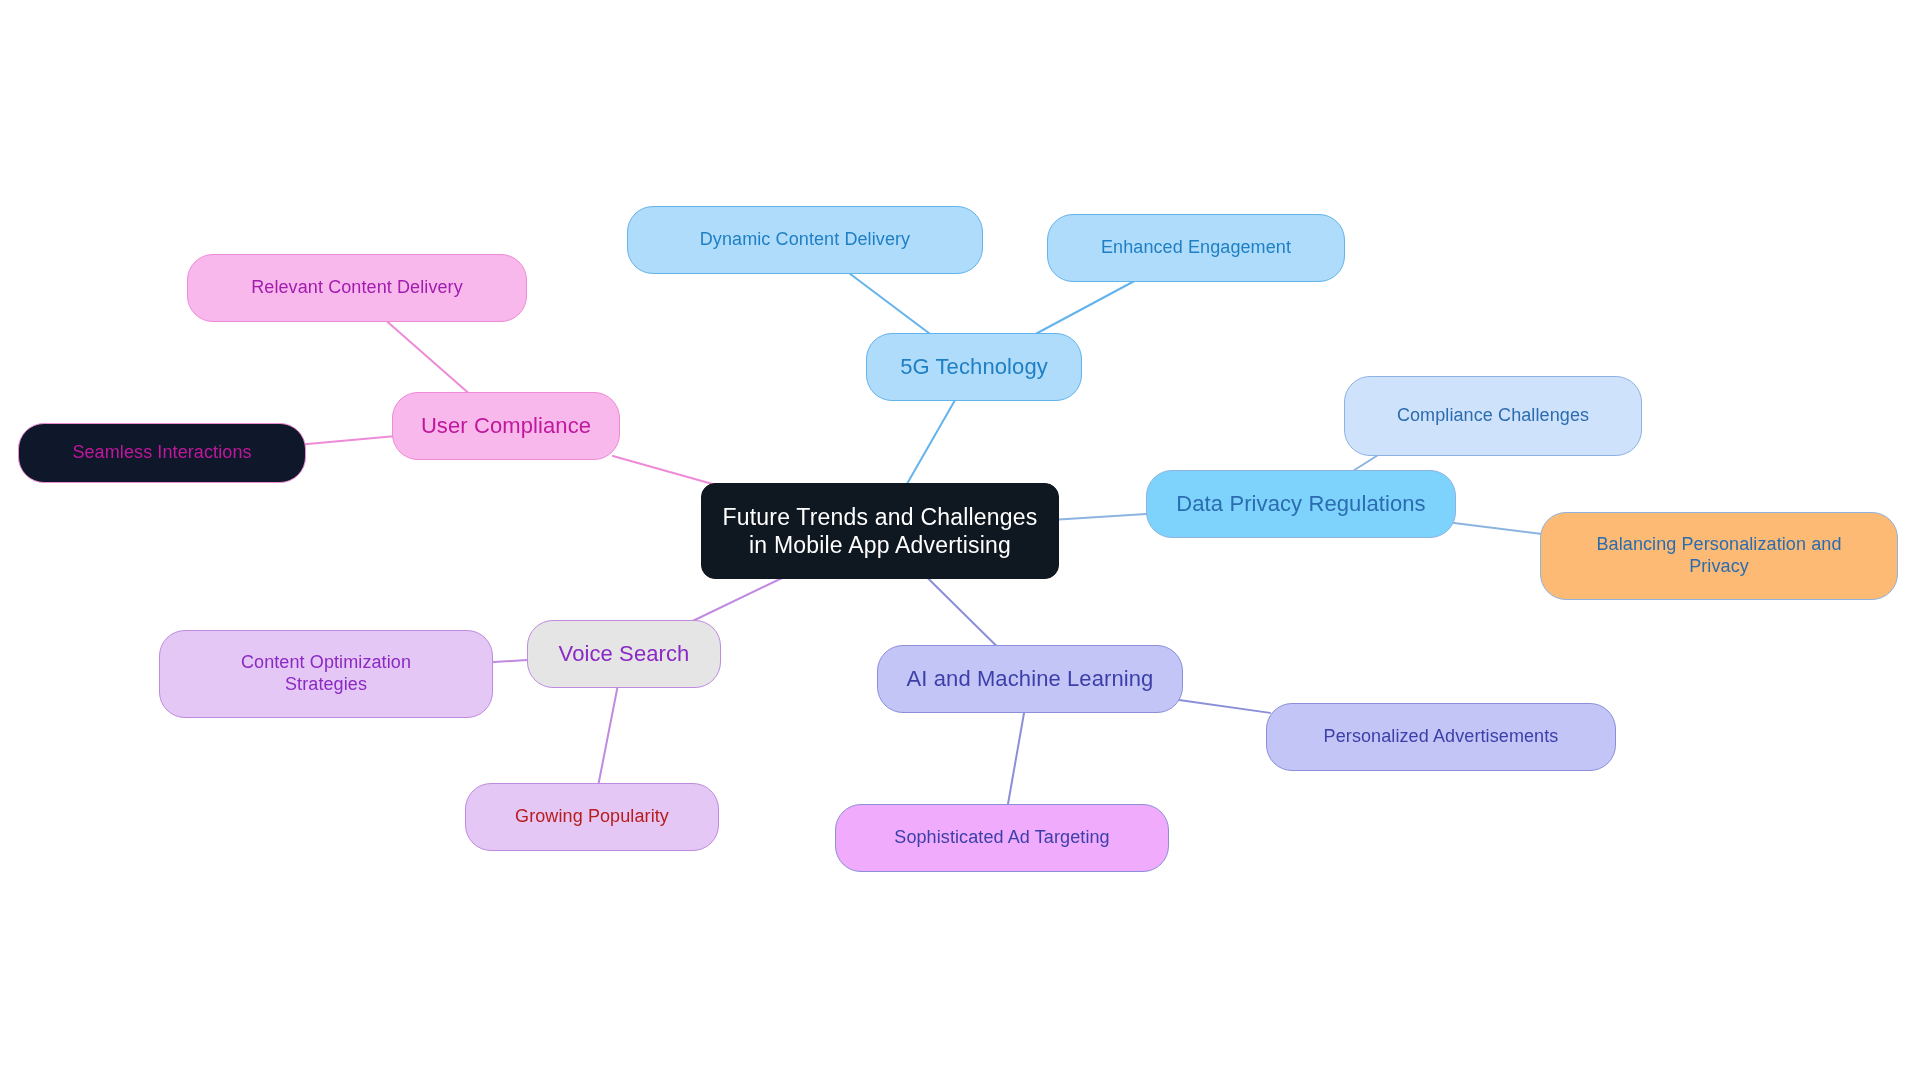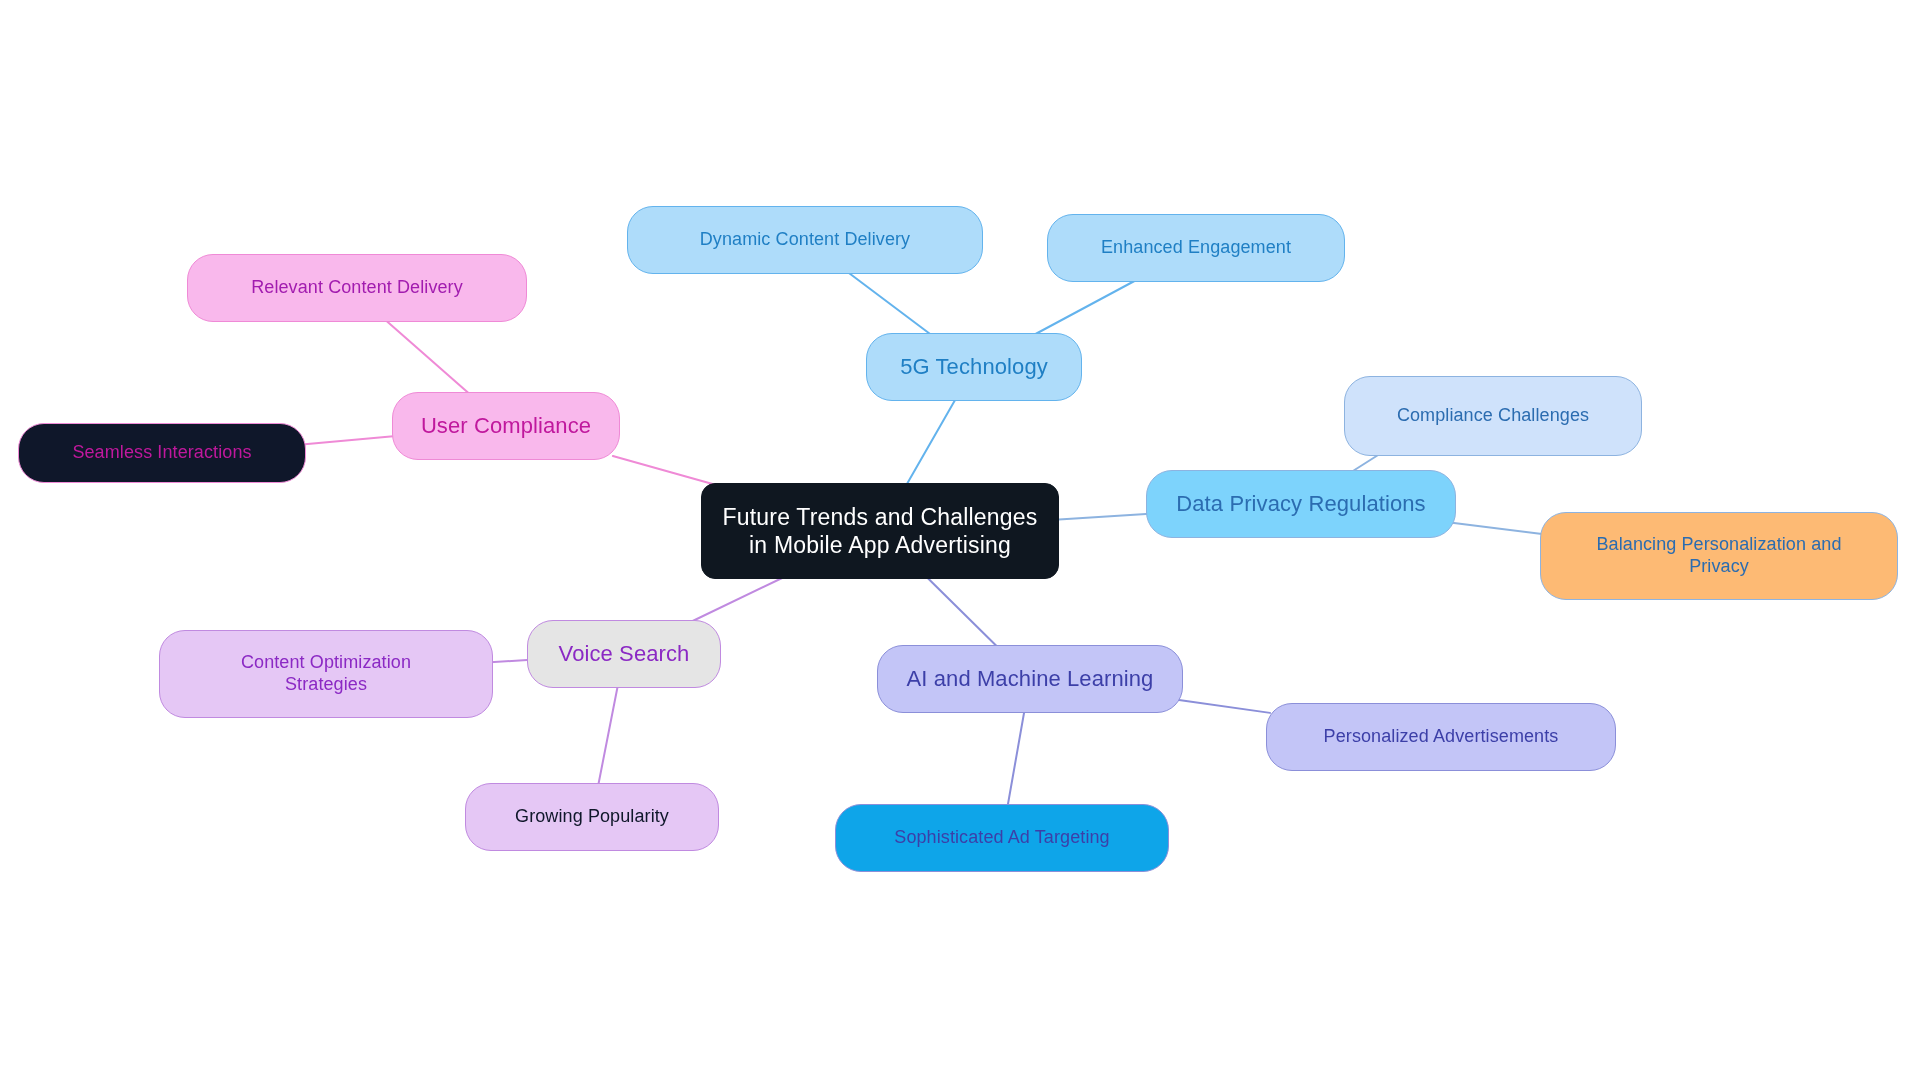--- a/index.html
+++ b/index.html
@@ -72,22 +72,22 @@
 in Mobile App Advertising</div>
       <div class="node branch" style="left: 866px; top: 333px; width: 216px; height: 68px; background: rgb(174, 220, 250); border-color: rgb(99, 179, 237); color: rgb(31, 127, 196);">5G Technology</div>
       <div class="node leaf" style="left: 627px; top: 206px; width: 356px; height: 68px; background: rgb(174, 220, 250); border-color: rgb(99, 179, 237); color: rgb(31, 127, 196);">Dynamic Content Delivery</div>
       <div class="node leaf" style="left: 1047px; top: 214px; width: 298px; height: 68px; background: rgb(174, 220, 250); border-color: rgb(99, 179, 237); color: rgb(31, 127, 196);">Enhanced Engagement</div>
       <div class="node branch" style="left: 1146px; top: 470px; width: 310px; height: 68px; background: #7dd3fc; border-color: rgb(141, 179, 224); color: rgb(43, 108, 176);">Data Privacy Regulations</div>
       <div class="node leaf" style="left: 1344px; top: 348px; width: 298px; height: 80px; background: rgb(207, 226, 251); border-color: rgb(141, 179, 224); color: rgb(43, 108, 176); margin-top: 28px;">Compliance Challenges</div>
       <div class="node leaf" style="left: 1540px; top: 512px; width: 358px; height: 88px; background: #fdba74; border-color: rgb(141, 179, 224); color: rgb(43, 108, 176);">Balancing Personalization and
 Privacy</div>
       <div class="node branch" style="left: 877px; top: 645px; width: 306px; height: 68px; background: rgb(195, 197, 247); border-color: rgb(139, 143, 217); color: rgb(60, 63, 168);">AI and Machine Learning</div>
       <div class="node leaf" style="left: 1266px; top: 703px; width: 350px; height: 68px; background: rgb(195, 197, 247); border-color: rgb(139, 143, 217); color: rgb(60, 63, 168);">Personalized Advertisements</div>
-      <div class="node leaf" style="left: 835px; top: 804px; width: 334px; height: 68px; background: #0ea5e9; border-color: rgb(139, 143, 217); color: rgb(60, 63, 168);">Sophisticated Ad Targeting</div>
+      <div class="node leaf" style="left: 835px; top: 804px; width: 334px; height: 68px; background: #f0abfc; border-color: rgb(139, 143, 217); color: rgb(60, 63, 168);">Sophisticated Ad Targeting</div>
       <div class="node branch" style="left: 527px; top: 620px; width: 194px; height: 68px; background: #e5e5e5; border-color: rgb(192, 138, 224); color: rgb(139, 41, 196);">Voice Search</div>
       <div class="node leaf" style="left: 159px; top: 630px; width: 334px; height: 88px; background: rgb(229, 199, 245); border-color: rgb(192, 138, 224); color: rgb(139, 41, 196);">Content Optimization
 Strategies</div>
-      <div class="node leaf" style="left: 465px; top: 783px; width: 254px; height: 68px; background: rgb(229, 199, 245); border-color: rgb(192, 138, 224); color: #0f172a;">Growing Popularity</div>
+      <div class="node leaf" style="left: 465px; top: 783px; width: 254px; height: 68px; background: rgb(229, 199, 245); border-color: rgb(192, 138, 224); color: #b91c1c;">Growing Popularity</div>
       <div class="node branch" style="left: 392px; top: 392px; width: 228px; height: 68px; background: rgb(249, 184, 236); border-color: rgb(239, 138, 214); color: rgb(192, 24, 157);">User Compliance</div>
       <div class="node leaf" style="left: 187px; top: 254px; width: 340px; height: 68px; background: rgb(249, 184, 236); border-color: rgb(239, 138, 214); color: #a21caf;">Relevant Content Delivery</div>
       <div class="node leaf" style="left: 18px; top: 423px; width: 288px; height: 60px; background: #0f172a; border-color: rgb(239, 138, 214); color: rgb(192, 24, 157);">Seamless Interactions</div>
     </div>
 </div>
 
 </body></html>

